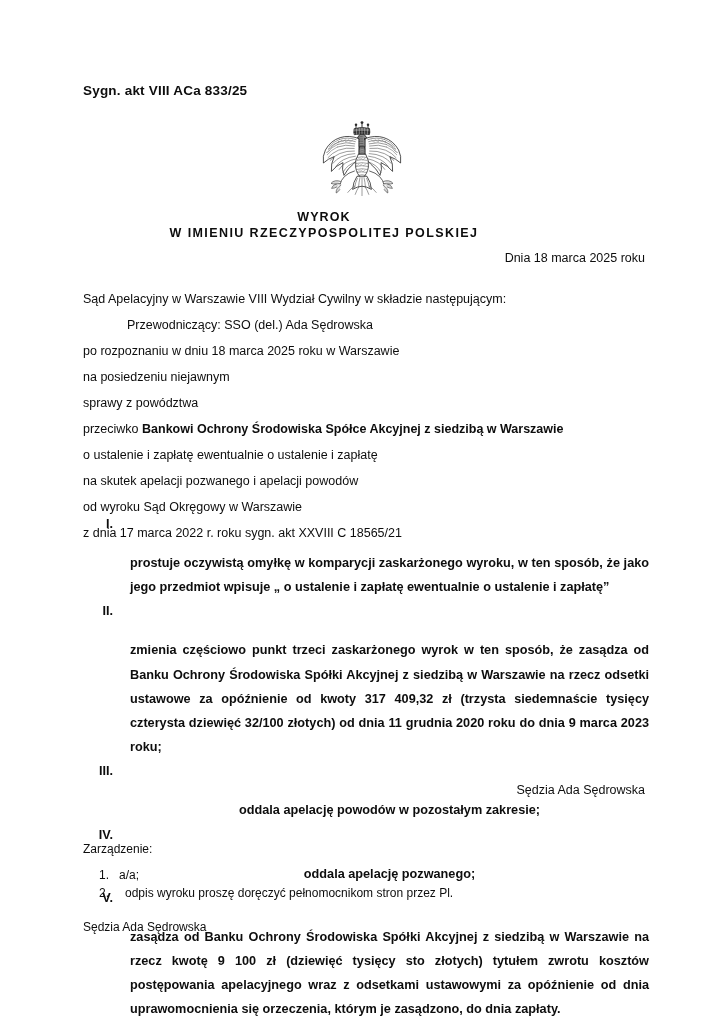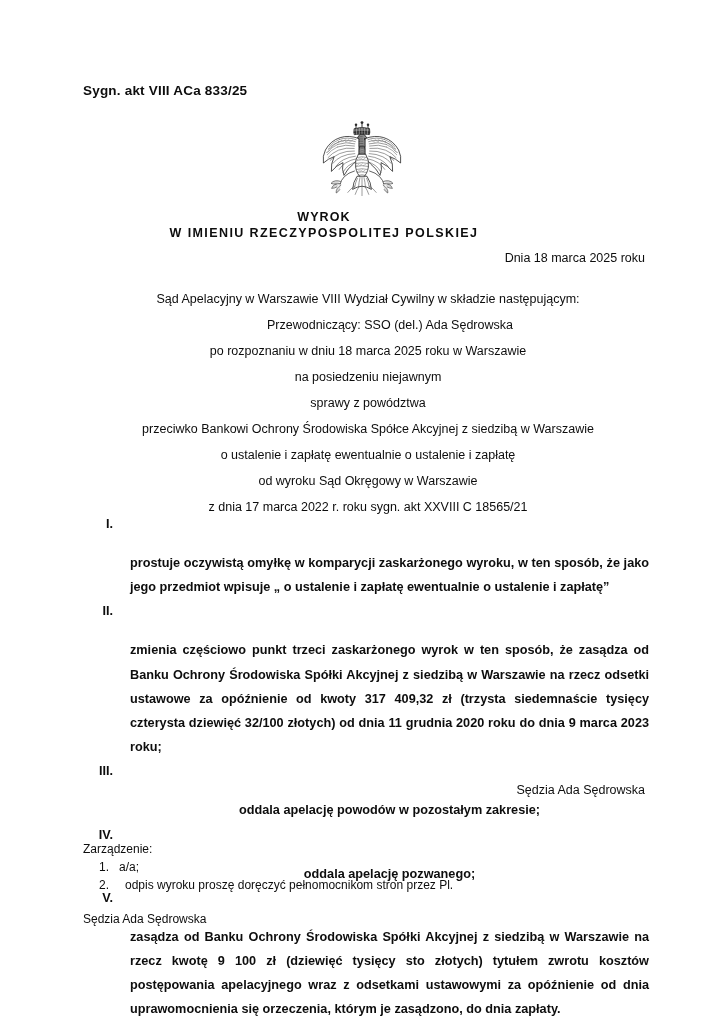--- a/index.html
+++ b/index.html
@@ -66,24 +66,23 @@
   }
 
   
   .preamble {
     position: absolute;
     left: 83px;
     top: 286px;
     width: 570px;
     font-size: 12.5px;
     line-height: 26px;
-    text-align: center;
   }
   .preamble .indented { padding-left: 44px; }
-  .preamble b { font-weight: normal; }
+  .preamble b { font-weight: bold; }
 
   
   .rulings {
     position: absolute;
     left: 83px;
     top: 512px;
     width: 566px;
     font-size: 12.7px;
     font-weight: bold;
     line-height: 24.2px;
@@ -118,21 +117,21 @@
 
   
   .order {
     position: absolute;
     left: 83px;
     top: 840px;
     width: 520px;
     font-size: 12px;
     line-height: 18px;
   }
-  .order .heading { margin-bottom: 0px; }
+  .order .heading { margin-bottom: 8px; }
   .order .oitem { display: flex; }
   .order .oitem .onum {
     flex: 0 0 26px;
     width: 26px;
     text-align: right;
     padding-right: 10px;
   }
   .order .oitem .otext { flex: 1 1 auto; }
   .order .oitem.second .otext { padding-left: 6px; }
   .order .closing { margin-top: 16px; }
@@ -215,20 +214,21 @@
   <div class="date-line">Dnia 18 marca 2025 roku</div>
 
   <div class="preamble">
     <div>Sąd Apelacyjny w Warszawie VIII Wydział Cywilny w składzie następującym:</div>
     <div class="indented">Przewodniczący: SSO (del.) Ada Sędrowska</div>
     <div>po rozpoznaniu w dniu 18 marca 2025 roku w Warszawie</div>
     <div>na posiedzeniu niejawnym</div>
     <div>sprawy z powództwa</div>
     <div><span>przeciwko </span><b>Bankowi Ochrony Środowiska Spółce Akcyjnej z siedzibą w Warszawie</b></div>
     <div>o ustalenie i zapłatę ewentualnie o ustalenie i zapłatę</div>
+    <div>na skutek apelacji pozwanego i apelacji powodów</div>
     <div>od wyroku Sąd Okręgowy w Warszawie</div>
     <div>z dnia 17 marca 2022 r. roku sygn. akt XXVIII C 18565/21</div>
   </div>
 
   <div class="rulings">
     <div class="ruling">
       <span class="num">I.</span>
       <span class="body">prostuje oczywistą omyłkę w komparycji zaskarżonego wyroku, w ten sposób, że jako jego przedmiot wpisuje „ o ustalenie i zapłatę ewentualnie o ustalenie i zapłatę”</span>
     </div>
     <div class="ruling">

